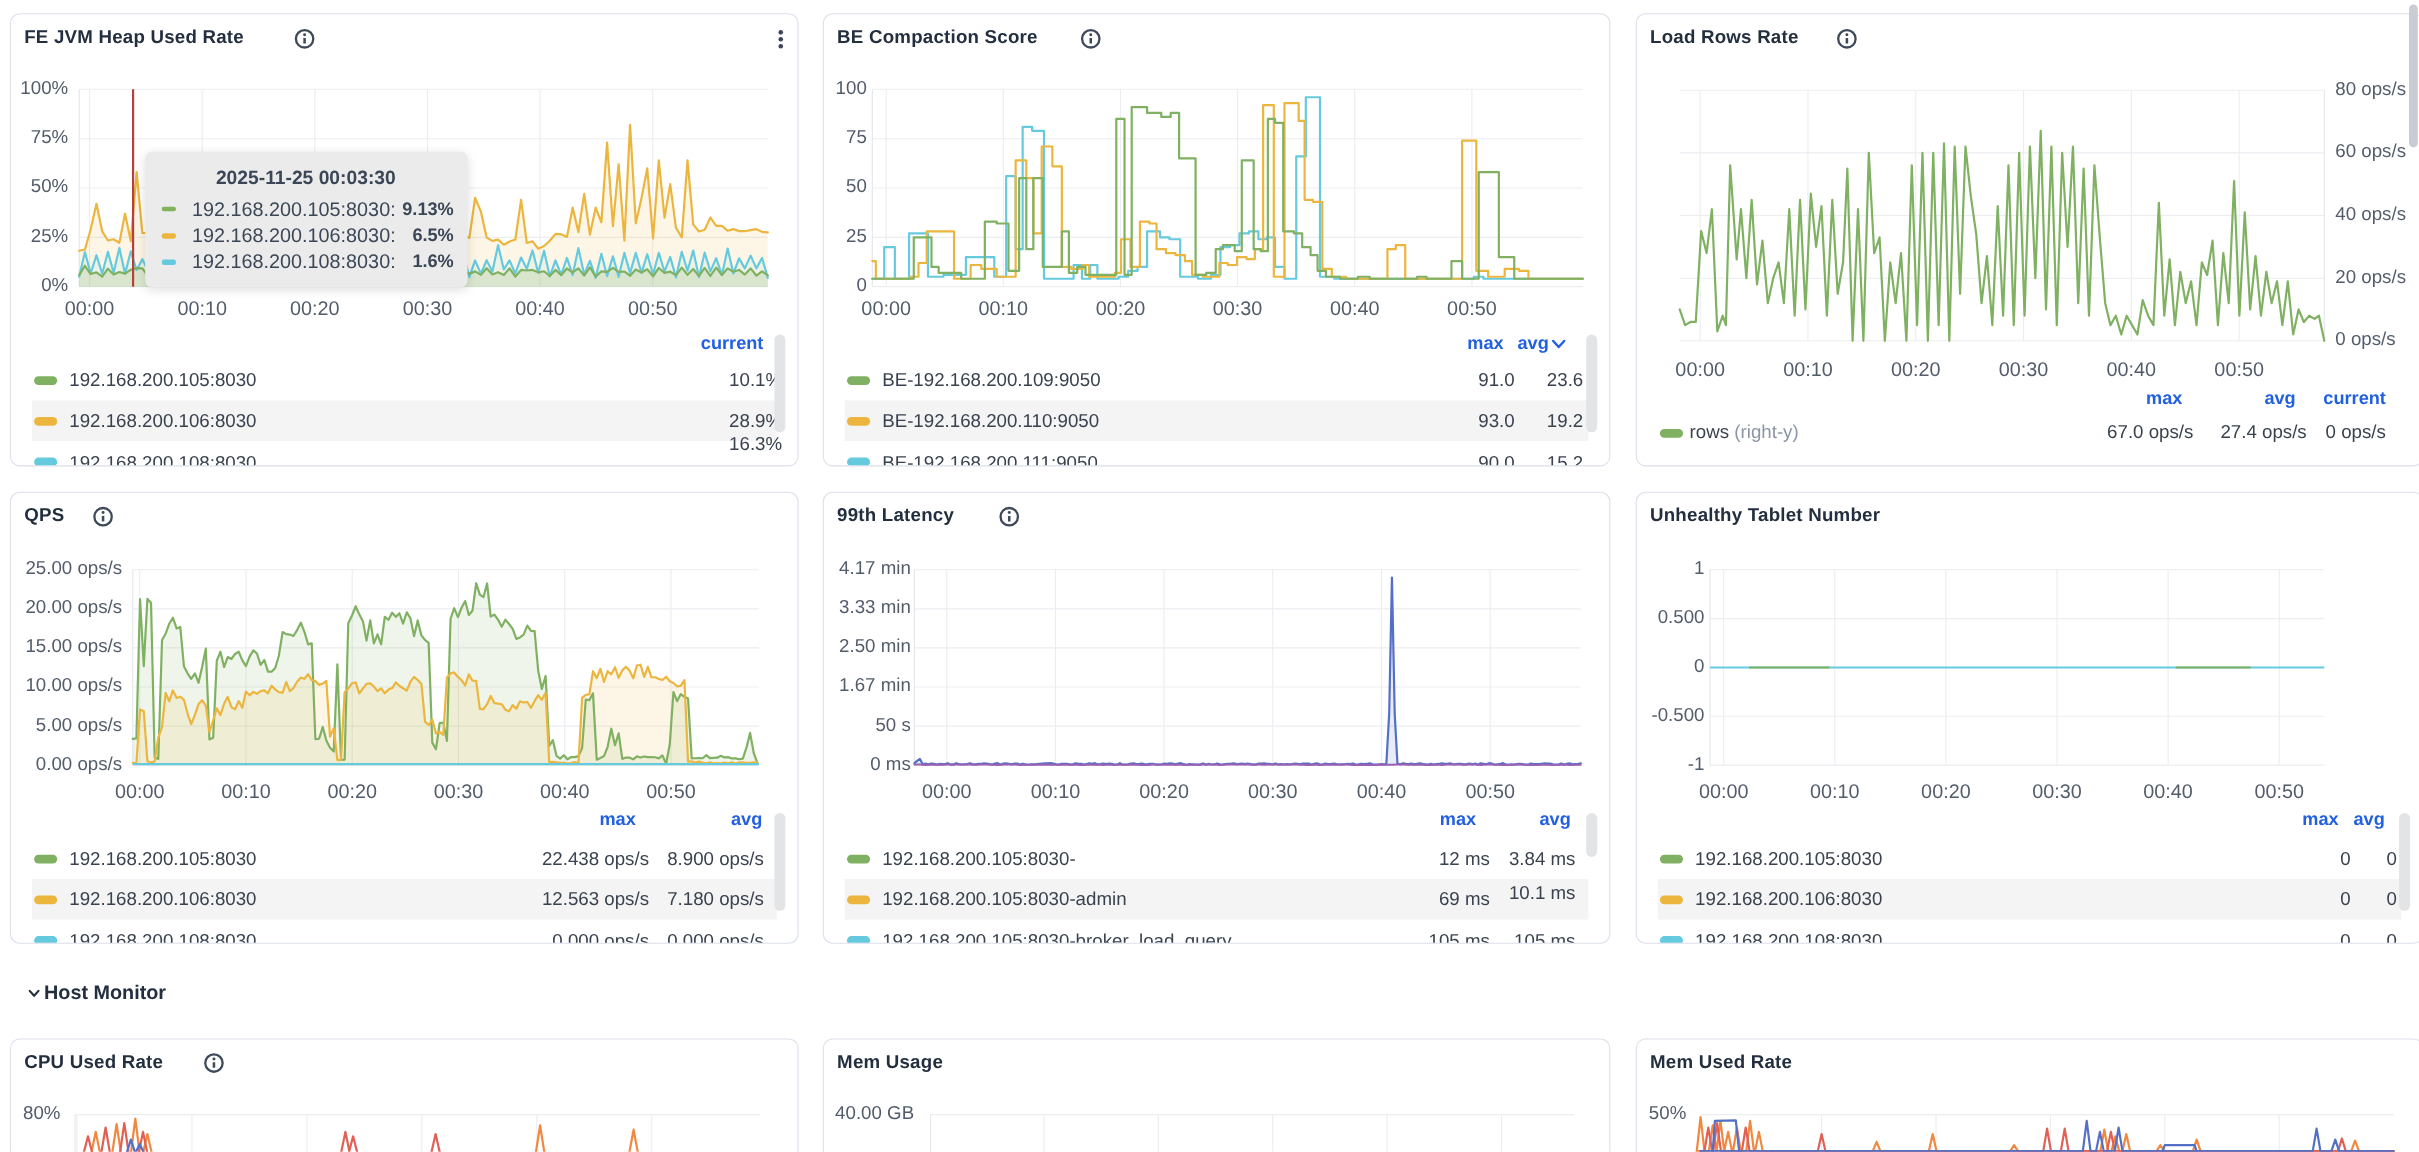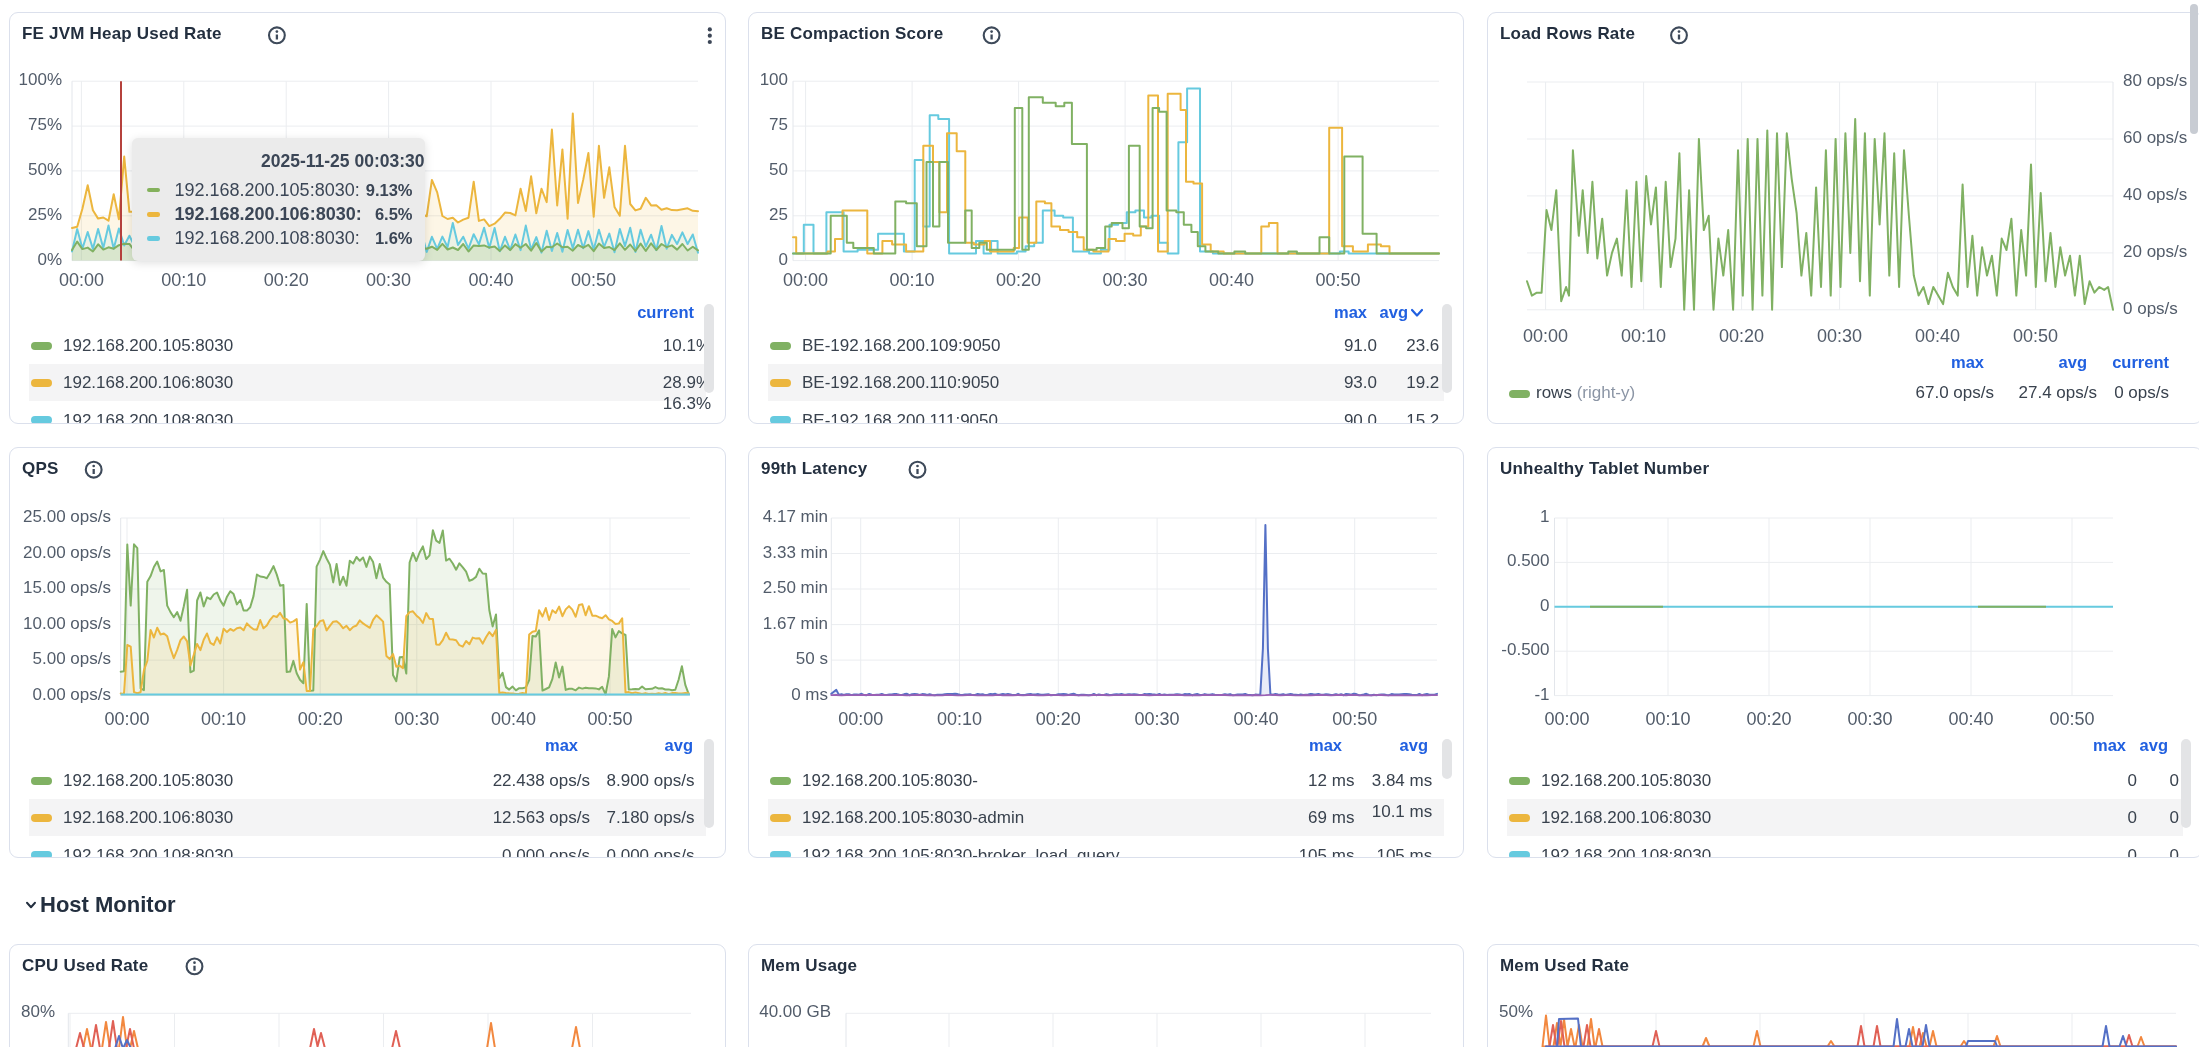--- a/index.html
+++ b/index.html
@@ -5,21 +5,21 @@
 .panel{position:absolute;background:#fff;border:1px solid #dbe0ec;border-radius:9px;overflow:hidden}
 .ptitle{position:absolute;font-size:17px;font-weight:700;color:#232f3f;letter-spacing:.2px}
 .cs{position:absolute;left:0;top:0}
 .lhead{position:absolute;font-size:16.5px;font-weight:700;color:#2160e0;line-height:21px}
 .lrow{position:absolute;left:19px;right:19px;height:37.2px}
 .llab{position:absolute;font-size:17px;color:#39424e;line-height:21px}
 .lval{position:absolute;font-size:17px;color:#39424e;line-height:21px}
 .sw{position:absolute;border-radius:4px}
 .sb{position:absolute;width:10px;background:#e3e4e6;border-radius:5px}
 .tooltip{position:absolute;background:#ebebeb;border-radius:6px;box-shadow:0 2px 10px rgba(0,0,0,.13);z-index:5}
-.tt-title{position:absolute;top:13px;left:0;right:0;text-align:right;font-size:17.5px;font-weight:600;color:#3b4656}
+.tt-title{position:absolute;top:13px;left:0;right:0;text-align:center;font-size:17.5px;font-weight:600;color:#3b4656}
 .tt-row{position:absolute;left:15px;right:10px;height:22px}
 .tt-sw{position:absolute;left:0;top:9px;width:13px;height:4.5px;border-radius:2.2px}
 .tt-lab{position:absolute;left:28px;top:0;font-size:18px;color:#3b4656;line-height:22px}
 .tt-val{position:absolute;right:2px;top:0;font-size:16.5px;font-weight:700;color:#3b4656;line-height:22px}
 </style></head>
 <body>
 <div class="panel" style="left:9px;top:12px;width:717px;height:412px">
     <div class="ptitle" style="left:12px;top:11px">FE JVM Heap Used Rate</div>
     <svg class="cs" width="717" height="412" viewBox="0 0 717 412">
       <g stroke="#3e4a5a" fill="none" stroke-width="2.1">
@@ -63,21 +63,21 @@
     </svg>
     <div class="tooltip" style="left:121.5px;top:124.7px;width:293px;height:123.6px">
 <div class="tt-title">2025-11-25 00:03:30</div>
 <div class="tt-row" style="top:41.2px">
         <span class="tt-sw" style="background:#84b15c"></span>
         <span class="tt-lab">192.168.200.105:8030:</span>
         <span class="tt-val">9.13%</span>
       </div>
 <div class="tt-row" style="top:65.5px">
         <span class="tt-sw" style="background:#ecb63e"></span>
-        <span class="tt-lab" style="font-weight:700">192.168.200.106:8030:</span>
+        <span class="tt-lab" style="font-weight:400">192.168.200.106:8030:</span>
         <span class="tt-val">6.5%</span>
       </div>
 <div class="tt-row" style="top:89.8px">
         <span class="tt-sw" style="background:#66cadf"></span>
         <span class="tt-lab">192.168.200.108:8030:</span>
         <span class="tt-val">1.6%</span>
       </div>
 </div>
     <div class="lhead" style="top:288.5px;right:31px">current</div>
     <div class="lrow" style="top:314.1px;"></div>
@@ -353,21 +353,21 @@
     <div class="sw" style="left:21px;top:403.0px;width:20.5px;height:8px;background:#66cadf"></div>
     <div class="llab" style="top:396.5px;left:53px">192.168.200.108:8030</div>
     <div class="lval" style="top:396.5px;right:65px">0</div>
     <div class="lval" style="top:396.5px;right:23px">0</div>
     <div class="sb" style="right:11px;top:291px;height:89px"></div>
   </div>
 <div style="position:absolute;left:23px;top:892px;display:flex;align-items:center">
 <svg width="16" height="16" viewBox="0 0 18 18" style="margin-right:1px">
       <path d="M4.5 6.5 L9 11.5 L13.5 6.5" stroke="#232f3f" stroke-width="2.2" fill="none" stroke-linecap="round" stroke-linejoin="round"></path>
     </svg>
-<span style="font-size:22px;font-weight:700;color:#232f3f">Host Monitor</span>
+<span style="font-size:18px;font-weight:700;color:#232f3f">Host Monitor</span>
   </div>
 <div class="panel" style="left:9px;top:944px;width:717px;height:260px">
     <div class="ptitle" style="left:12px;top:11px">CPU Used Rate</div>
     <svg class="cs" width="717" height="103" viewBox="0 0 717 103">
       <g stroke="#3e4a5a" fill="none" stroke-width="2.1">
         <circle cx="184.5" cy="21.4" r="7.9"></circle>
       </g>
       <circle cx="184.5" cy="17.7" r="1.35" fill="#3e4a5a"></circle>
       <line x1="184.5" y1="20.7" x2="184.5" y2="25.7" stroke="#3e4a5a" stroke-width="2.3" stroke-linecap="butt"></line>
       <line x1="58.3" y1="68.3" x2="681" y2="68.3" stroke="#ebedf0" stroke-width="1"></line>

